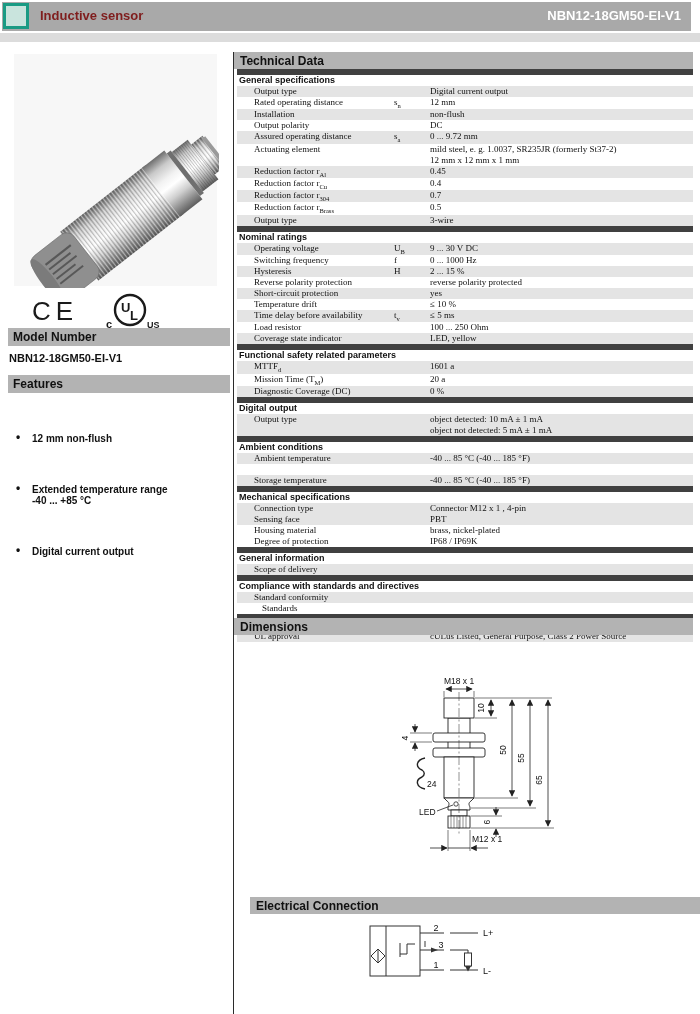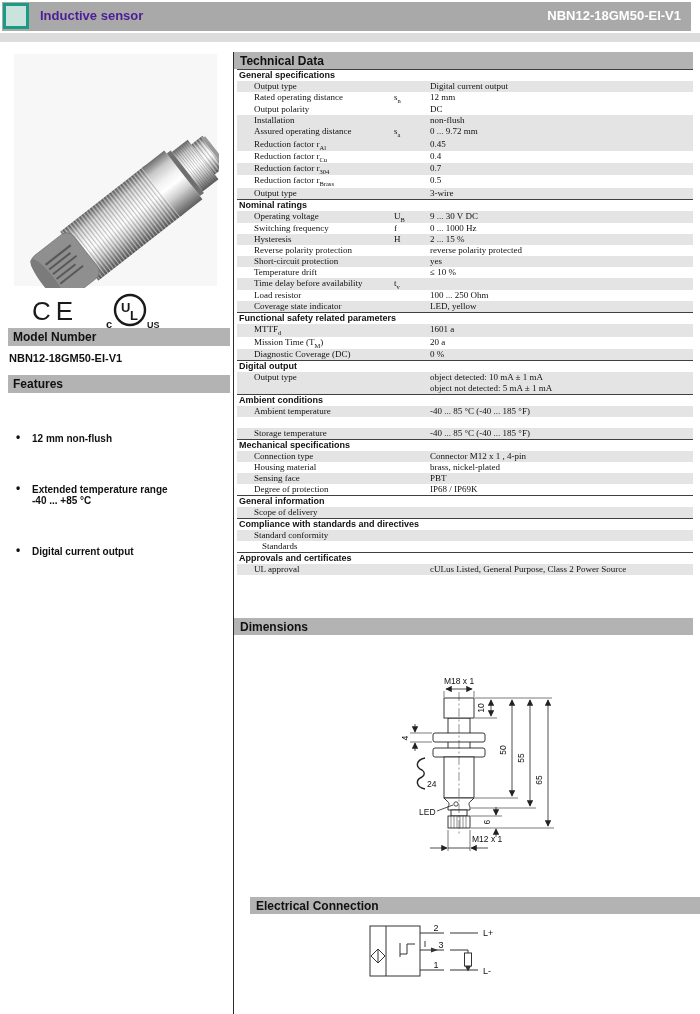--- a/index.html
+++ b/index.html
@@ -3,21 +3,21 @@
 <meta charset="utf-8">
 <style>
   :root{
     --accent-teal:#1a9b84; --accent-teal-fill:#c9e4dd;
     --header-bar:#a9a9a9; --section-bar:#b3b3b3; --row-shade:#e4e4e4;
   }
   html,body{margin:0;padding:0;background:#fff;}
   body{width:700px;height:1014px;position:relative;overflow:hidden;
        font-family:"Liberation Sans",sans-serif;color:#111;}
   .topbar{position:absolute;left:2px;top:2px;width:689px;height:29px;background:var(--header-bar);}
-  .topbar .ttl{position:absolute;left:38px;top:6px;font-size:13px;font-weight:bold;color:#4c1d95;}
+  .topbar .ttl{position:absolute;left:38px;top:6px;font-size:13px;font-weight:bold;color:#7f1d1d;}
   .topbar .mdl{position:absolute;right:10px;top:6px;font-size:13px;font-weight:bold;color:#fff;}
   .tealsq{position:absolute;left:3px;top:3px;width:20px;height:20px;background:var(--accent-teal-fill);
           border:3px solid var(--accent-teal);}
   .subband{position:absolute;left:0;top:33px;width:700px;height:9px;background:#dcdcdc;}
 
   
   .aside{position:absolute;left:8px;top:42px;width:225px;height:960px;}
   .photo{position:absolute;left:4px;top:10px;}
   .ce{position:absolute;left:24px;top:252px;}
   .culus{position:absolute;left:90px;top:246px;}
@@ -29,21 +29,21 @@
   .featlist{position:absolute;left:0;top:358px;margin:0;padding:0;list-style:none;width:220px;}
   .featlist li{position:relative;padding:0 0 6px 24px;font-size:10px;font-weight:bold;line-height:11.5px;margin-top:33px;}
   .featlist li:before{content:"•";position:absolute;left:8px;top:-1px;font-size:12px;}
 
   
   .main{position:absolute;left:233px;top:52px;width:459px;height:962px;border-left:1px solid #2b2b2b;}
   .mbar{background:var(--section-bar);height:17px;box-sizing:border-box;
         font-size:12px;font-weight:bold;padding:2px 0 0 6px;}
   .techwrap{position:absolute;left:0;top:0;width:459px;}
   #tech-sections{padding-left:3px;}
-  .tsec{font-weight:bold;font-size:9px;line-height:11px;min-height:11px;border-top:1px solid #404040;padding-left:2px;}
+  .tsec{font-weight:bold;font-size:9px;line-height:11px;min-height:11px;border-top:6px solid #404040;padding-left:2px;}
   .trow{display:grid;grid-template-columns:140px 36px auto;min-height:11px;
         font-size:9px;line-height:11px;padding-left:17px;font-family:Liberation Serif, serif;}
   .trow.shade{background:var(--row-shade);}
   .trow.indent .tlabel{padding-left:8px;}
   .trow sub{font-size:6.5px;line-height:1;}
   .tspacer{height:11px;}
   .dims{position:absolute;left:0;top:566px;width:459px;}
   .elec{position:absolute;left:16px;top:845px;width:459px;}
   .dimsvg{position:absolute;left:0;top:40px;}
   .elecsvg{position:absolute;left:0;top:26px;}
@@ -139,41 +139,49 @@
             <div>Digital current output</div>
           </div>
         </div>
         <div class="trow">
           <div class="tlabel">Rated operating distance</div>
           <div class="tsym">s<sub>n</sub></div>
           <div class="tval">
             <div>12 mm</div>
           </div>
         </div>
+        <div class="trow shade">
+          <div class="tlabel">Installation</div>
+          <div class="tsym"></div>
+          <div class="tval">
+            <div>non-flush</div>
+          </div>
+        </div>
         <div class="trow">
           <div class="tlabel">Output polarity</div>
           <div class="tsym"></div>
           <div class="tval">
             <div>DC</div>
-          </div>
-        </div>
-        <div class="trow shade">
-          <div class="tlabel">Installation</div>
-          <div class="tsym"></div>
-          <div class="tval">
-            <div>non-flush</div>
           </div>
         </div>
         <div class="trow shade">
           <div class="tlabel">Assured operating distance</div>
           <div class="tsym">s<sub>a</sub></div>
           <div class="tval">
             <div>0 ... 9.72 mm</div>
           </div>
         </div>
+        <div class="trow">
+          <div class="tlabel">Actuating element</div>
+          <div class="tsym"></div>
+          <div class="tval">
+            <div>mild steel, e. g. 1.0037, SR235JR (formerly St37-2)</div>
+            <div>12 mm x 12 mm x 1 mm</div>
+          </div>
+        </div>
         <div class="trow shade">
           <div class="tlabel">Reduction factor r<sub>Al</sub></div>
           <div class="tsym"></div>
           <div class="tval">
             <div>0.45</div>
           </div>
         </div>
         <div class="trow">
           <div class="tlabel">Reduction factor r<sub>Cu</sub></div>
           <div class="tsym"></div>
@@ -241,20 +249,23 @@
         <div class="trow">
           <div class="tlabel">Temperature drift</div>
           <div class="tsym"></div>
           <div class="tval">
             <div>≤ 10 %</div>
           </div>
         </div>
         <div class="trow shade">
           <div class="tlabel">Time delay before availability</div>
           <div class="tsym">t<sub>v</sub></div>
+          <div class="tval">
+            <div>≤ 5 ms</div>
+          </div>
         </div>
         <div class="trow">
           <div class="tlabel">Load resistor</div>
           <div class="tsym"></div>
           <div class="tval">
             <div>100 ... 250 Ohm</div>
           </div>
         </div>
         <div class="trow shade">
           <div class="tlabel">Coverage state indicator</div>
@@ -311,32 +322,32 @@
           </div>
         </div>
         <div class="tsec">Mechanical specifications</div>
         <div class="trow shade">
           <div class="tlabel">Connection type</div>
           <div class="tsym"></div>
           <div class="tval">
             <div>Connector M12 x 1 , 4-pin</div>
           </div>
         </div>
+        <div class="trow shade">
+          <div class="tlabel">Sensing face</div>
+          <div class="tsym"></div>
+          <div class="tval">
+            <div>PBT</div>
+          </div>
+        </div>
         <div class="trow">
           <div class="tlabel">Housing material</div>
           <div class="tsym"></div>
           <div class="tval">
             <div>brass, nickel-plated</div>
-          </div>
-        </div>
-        <div class="trow shade">
-          <div class="tlabel">Sensing face</div>
-          <div class="tsym"></div>
-          <div class="tval">
-            <div>PBT</div>
           </div>
         </div>
         <div class="trow">
           <div class="tlabel">Degree of protection</div>
           <div class="tsym"></div>
           <div class="tval">
             <div>IP68 / IP69K</div>
           </div>
         </div>
         <div class="tsec">General information</div>

